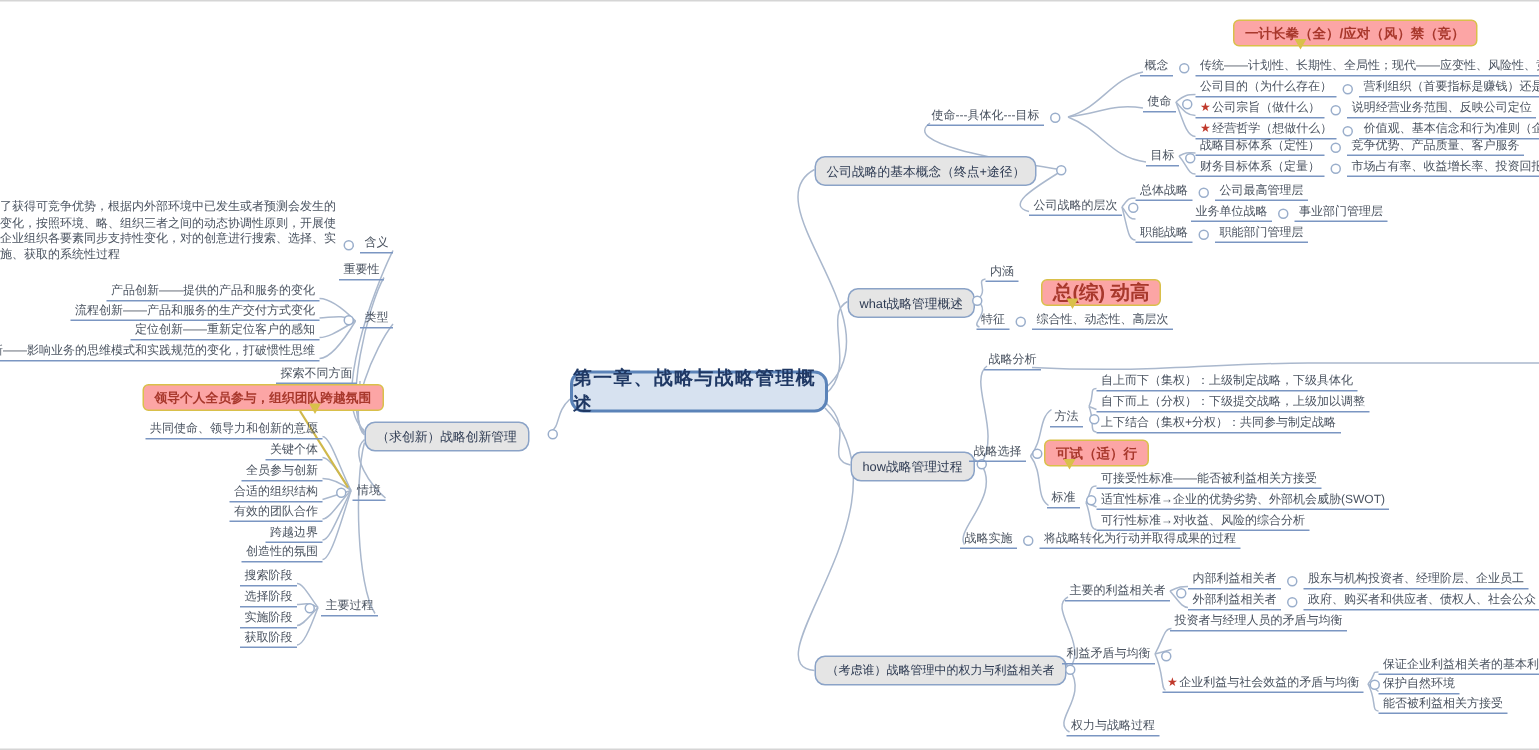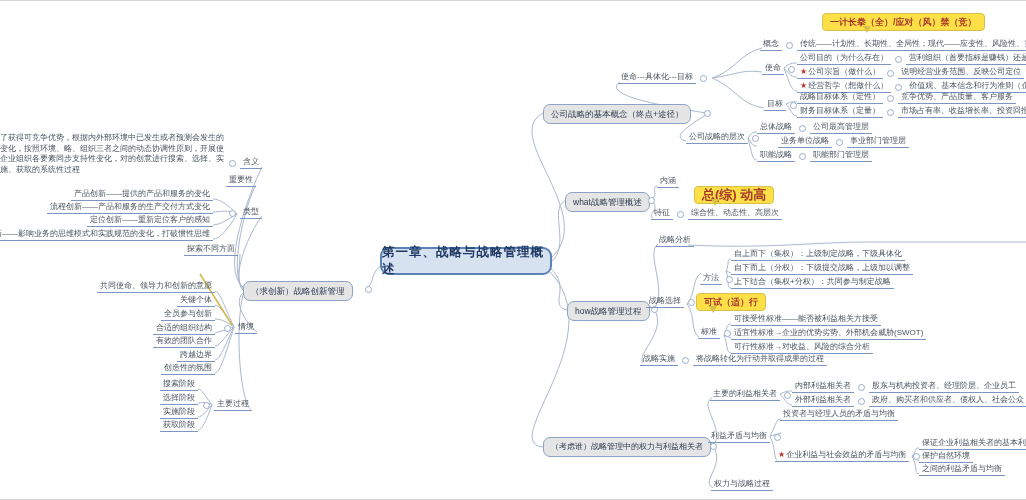--- a/index.html
+++ b/index.html
@@ -8,21 +8,21 @@
       border-top:1px solid #d5d5d5;border-bottom:1px solid #d5d5d5;box-sizing:border-box;}
   svg.wires{position:absolute;left:0;top:0;pointer-events:none;}
   .row{position:absolute;display:flex;align-items:flex-end;gap:4px;white-space:nowrap;line-height:10px;}
   .u{border-bottom:1.4px solid #7b96c2;padding:0 3px 1px;white-space:nowrap;display:inline-block;}
   .dot{width:5px;height:5px;border:1px solid #9aaecb;border-radius:50%;background:#fff;flex:none;margin-bottom:2px;}
   .box{position:absolute;background:#e5e5e5;border:1px solid #8ba3c7;border-radius:7px;
        padding:4px 7px;font-size:8.5px;color:#2d3a52;white-space:nowrap;line-height:10px;}
   .central{position:absolute;left:380px;top:246px;width:168px;height:24px;background:#d7e2f0;
        border:2px solid #5b83b8;border-radius:9px;font-size:12.5px;font-weight:bold;color:#1f3864;
        display:flex;align-items:center;justify-content:center;letter-spacing:1px;}
-  .callout{position:absolute;background:#fde047;border:1px solid #d9c04a;border-radius:4px;
+  .callout{position:absolute;background:#fca5a5;border:1px solid #d9c04a;border-radius:4px;
        padding:3px 7px;font-weight:bold;color:#a8382c;white-space:nowrap;line-height:10px;}
   .callout::after{content:"";position:absolute;bottom:-7px;left:var(--tx,18px);
        border:4px solid transparent;border-top:7px solid #d9c04a;}
   .star{color:#c0392b;margin-right:1px;}
   .blk{position:absolute;left:0;top:132px;width:230px;line-height:10.5px;color:#4a5360;}
 </style>
 </head>
 <body>
 
 <div class="mm">
@@ -152,21 +152,21 @@
 
   <div class="row" style="left:686px;top:131px">
     <span class="u">公司战略的层次</span>
     <span class="dot"></span>
   </div>
   <div class="row" style="left:757px;top:121px">
     <span class="u">总体战略</span>
     <span class="dot"></span>
     <span class="u">公司最高管理层</span>
   </div>
-  <div class="row" style="left:778px;top:135px">
+  <div class="row" style="left:794px;top:135px">
     <span class="u">业务单位战略</span>
     <span class="dot"></span>
     <span class="u">事业部门管理层</span>
   </div>
   <div class="row" style="left:757px;top:149px">
     <span class="u">职能战略</span>
     <span class="dot"></span>
     <span class="u">职能部门管理层</span>
   </div>
 
@@ -251,21 +251,21 @@
     <span class="u"><span class="star">★</span><span>企业利益与社会效益的矛盾与均衡</span></span>
     <span class="dot"></span>
   </div>
   <div class="row" style="left:919px;top:437px">
       <span class="u">保证企业利益相关者的基本利益要求</span>
     </div>
   <div class="row" style="left:919px;top:450px">
       <span class="u">保护自然环境</span>
     </div>
   <div class="row" style="left:919px;top:463px">
-      <span class="u">之间的利益矛盾与均衡</span>
+      <span class="u">能否被利益相关方接受</span>
     </div>
   <div class="row" style="left:711px;top:478px">
     <span class="u">权力与战略过程</span>
   </div>
 
   <div class="box" style="left:243px;top:280px">（求创新）战略创新管理</div>
   <span class="dot" style="position:absolute;left:365px;top:285px"></span>
 
   <div class="blk">了获得可竞争优势，根据内外部环境中已发生或者预测会发生的变化，按照环境、略、组织三者之间的动态协调性原则，开展使企业组织各要素同步支持性变化，对的创意进行搜索、选择、实施、获取的系统性过程</div>
   <div class="row" style="right:764px;top:156px">
@@ -290,20 +290,21 @@
       <span class="u">定位创新——重新定位客户的感知</span>
     </div>
   <div class="row" style="right:813px;top:228px">
       <span class="u">范式创新——影响业务的思维模式和实践规范的变化，打破惯性思维</span>
     </div>
 
   <div class="row" style="right:788px;top:243px">
     <span class="u">探索不同方面</span>
   </div>
 
+  <div class="callout" style="left:95px;top:255px;font-size:8.5px;--tx:110px">领导个人全员参与，组织团队跨越氛围</div>
   <div class="row" style="right:769px;top:321px">
     <span class="dot"></span>
     <span class="u">情境</span>
   </div>
   <div class="row" style="right:811px;top:280px">
       <span class="u">共同使命、领导力和创新的意愿</span>
     </div>
   <div class="row" style="right:811px;top:294px">
       <span class="u">关键个体</span>
     </div>

